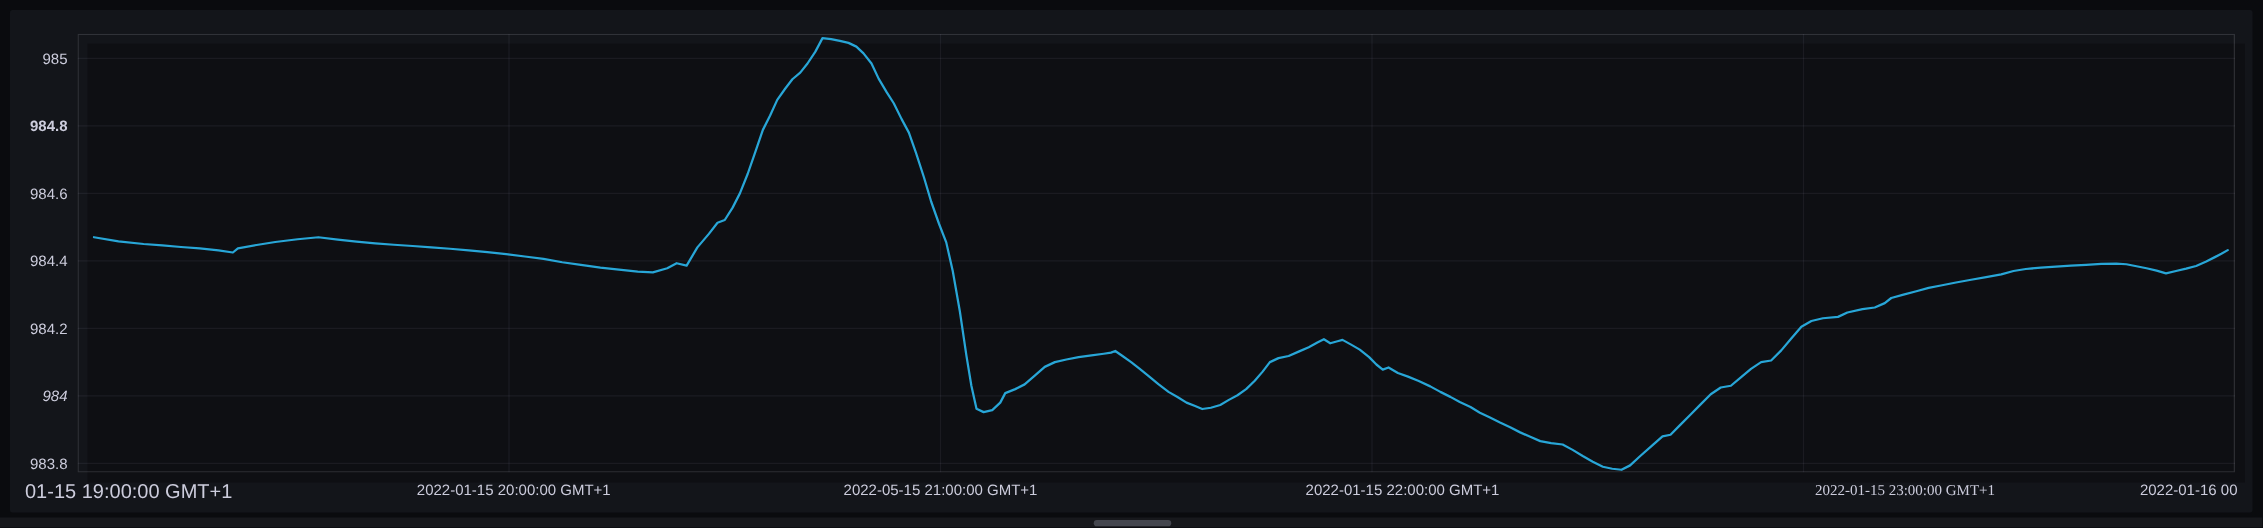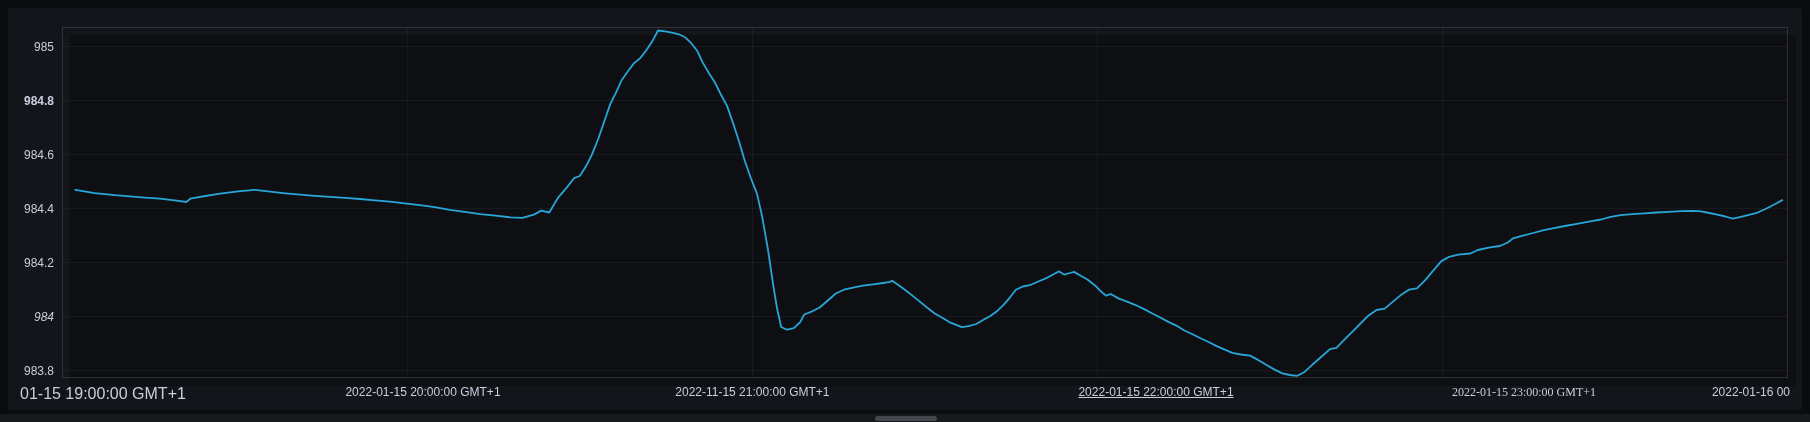--- a/index.html
+++ b/index.html
@@ -44,22 +44,22 @@
   <div id="y-ticks">
       <div class="ytick" style="top: 38.71px;">985</div>
       <div class="ytick" style="top: 92.71px; font-weight: bold;">984.8</div>
       <div class="ytick" style="top: 146.71px;">984.6</div>
       <div class="ytick" style="top: 200.71px;">984.4</div>
       <div class="ytick" style="top: 254.71px;">984.2</div>
       <div class="ytick" style="top: 308.71px; font-style: italic;">984</div>
       <div class="ytick" style="top: 362.71px;">983.8</div>
     </div>
   <div id="x-ticks">
-      <div class="xtick" style="left: 423px; transform: translateX(-50%);">2022-01-15 20:00:00 GMT+1</div>
-      <div class="xtick" style="left: 752.4px; transform: translateX(-50%);">2022-11-15 21:00:00 GMT+1</div>
-      <div class="xtick" style="left: 1156px; transform: translateX(-50%); text-decoration: underline;">2022-01-15 22:00:00 GMT+1</div>
+      <div class="xtick" style="left: 411px; transform: translateX(-50%);">2022-01-15 20:00:00 GMT+1</div>
+      <div class="xtick" style="left: 752.4px; transform: translateX(-50%);">2022-05-15 21:00:00 GMT+1</div>
+      <div class="xtick" style="left: 1122px; transform: translateX(-50%);">2022-01-15 22:00:00 GMT+1</div>
       <div class="xtick" style="left: 1524px; transform: translateX(-50%); font-family: Liberation Serif, serif;">2022-01-15 23:00:00 GMT+1</div>
     </div>
   <div id="x-start-label" class="xlabel">01-15 19:00:00 GMT+1</div>
   <div id="x-end-label" class="xlabel">2022-01-16 00</div>
   <div id="scrollbar-track"></div>
   <div id="scrollbar-thumb"></div>
 </div>
 
 </body></html>

